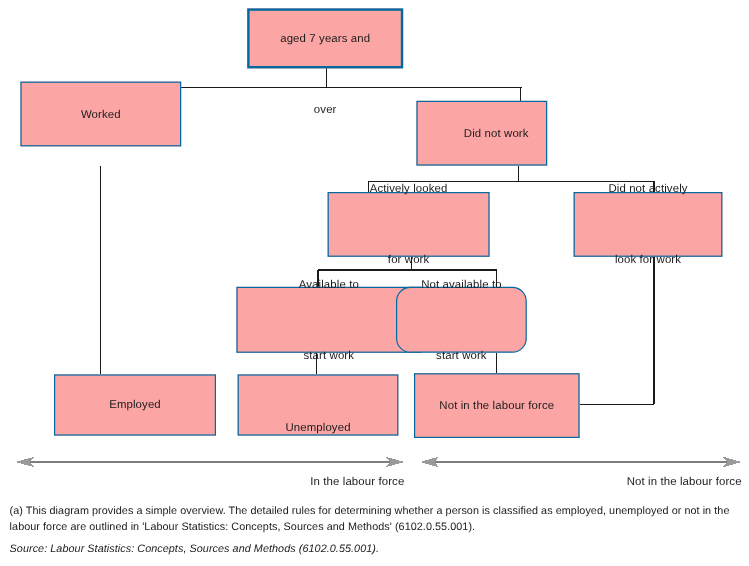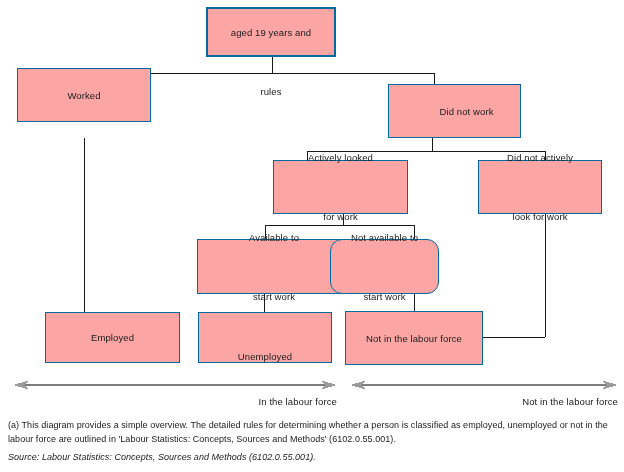--- a/index.html
+++ b/index.html
@@ -95,29 +95,29 @@
     </g>
     <g>
       <line x1="362" y1="385" x2="608" y2="385" stroke="#7d7d7d" stroke-width="1.5"></line>
       <polygon points="350,385 366,380.5 362,385 366,389.5" fill="#9a9a9a"></polygon>
       <polygon points="618,385 602,380.5 606,385 602,389.5" fill="#9a9a9a"></polygon>
     </g>
   </svg>
 
   <div class="node root" style="left:206px; top:7px; width:130px; height:50px;">
     <span>Civilian population</span>
-    <span>aged 19 years and</span>
-    <span>rules</span>
+    <span>aged 7 years and</span>
+    <span>over</span>
   </div>
 
   <div class="node" style="left:17px; top:68px; width:134px; height:54px;">
     <span>Worked</span>
   </div>
 
-  <div class="node" style="left:388px; top:84px; width:133px; height:54px;padding-left:24px;">
+  <div class="node" style="left:347px; top:84px; width:109px; height:54px;padding-left:24px;">
     <span>Did not work</span>
   </div>
 
   <div class="node" style="left:273px; top:160px; width:135px; height:54px;">
     <span>Actively looked</span>
     <span>for work</span>
   </div>
 
   <div class="node" style="left:478px; top:160px; width:124px; height:54px;">
     <span>Did not actively</span>

